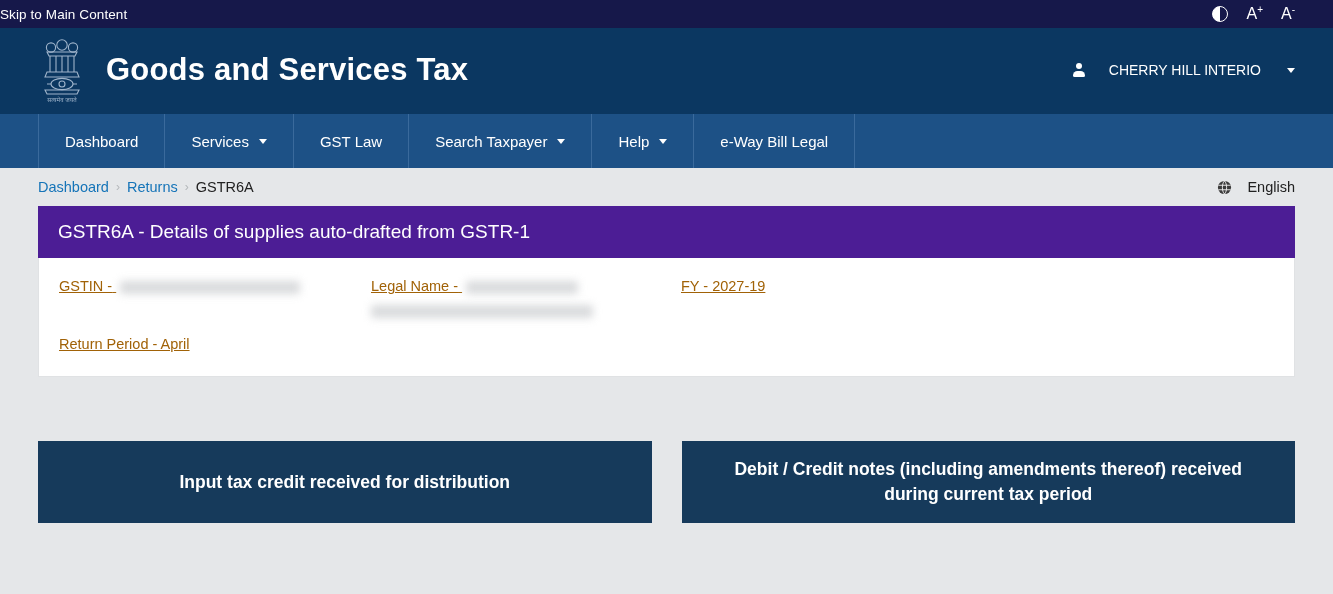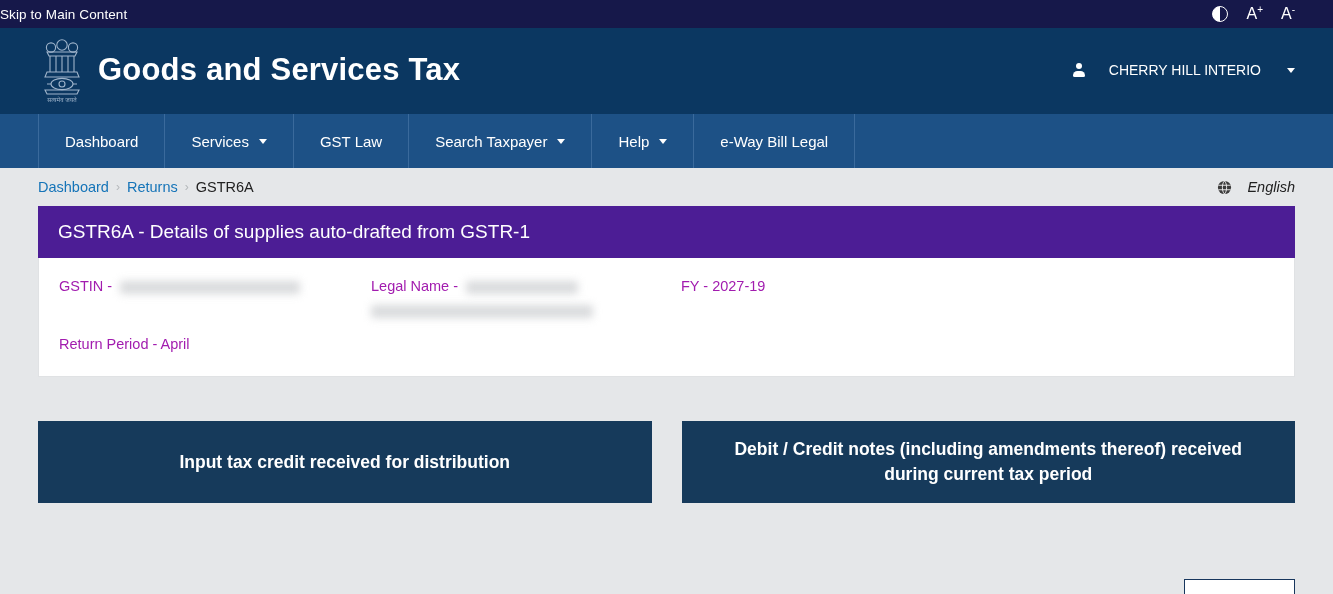--- a/index.html
+++ b/index.html
@@ -63,21 +63,21 @@
     background: #0b3761;
     display: flex;
     align-items: center;
     padding: 0 38px;
     box-sizing: border-box;
     justify-content: space-between;
   }
   .brand {
     display: flex;
     align-items: center;
-    gap: 12px;
+    gap: 20px;
   }
   .emblem {
     width: 48px;
     height: 72px;
     display: block;
   }
   .site-title {
     color: #ffffff;
     font-size: 31px;
     font-weight: 600;
@@ -177,21 +177,20 @@
     margin: 0 7px;
     font-size: 12px;
   }
   .lang-box {
     display: flex;
     align-items: center;
     gap: 15px;
     font-size: 14.5px;
     color: #212121;
     cursor: pointer;
-    font-style: italic;
   }
   .globe-icon {
     width: 15px;
     height: 15px;
     display: block;
   }
 
   
   .content {
     padding: 0 38px;
@@ -211,41 +210,42 @@
     border: 1px solid #e0e2e4;
     border-top: none;
   }
   .detail-grid {
     display: grid;
     grid-template-columns: 312px 310px 1fr;
     row-gap: 16px;
   }
   .detail-cell {
     font-size: 14.5px;
-    color: #a21caf;
+    color: #a16207;
     line-height: 20px;
+    text-decoration: underline;
   }
   .redact {
     display: inline-block;
     vertical-align: middle;
     background: #d2d4d6;
     border-radius: 2px;
     filter: blur(4px);
     opacity: .85;
     margin-left: 4px;
   }
   .redact.gstin { width: 180px; height: 13px; }
   .redact.name1 { width: 112px; height: 13px; }
   .redact.name2 { width: 222px; height: 13px; margin-left: 0; margin-top: 9px; }
 
   
   .tiles {
     display: flex;
     gap: 30px;
-    margin-top: 44px;
+    margin-top: 64px;
   }
   .tile {
     flex: 1;
     min-height: 76px;
     background: #163a5b;
     color: #ffffff;
     font-size: 17.5px;
     font-weight: bold;
     text-align: center;
     display: flex;

